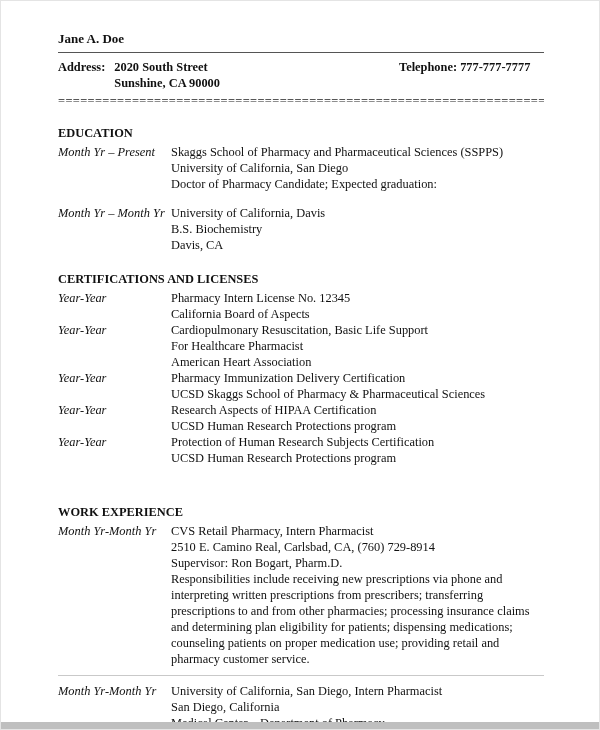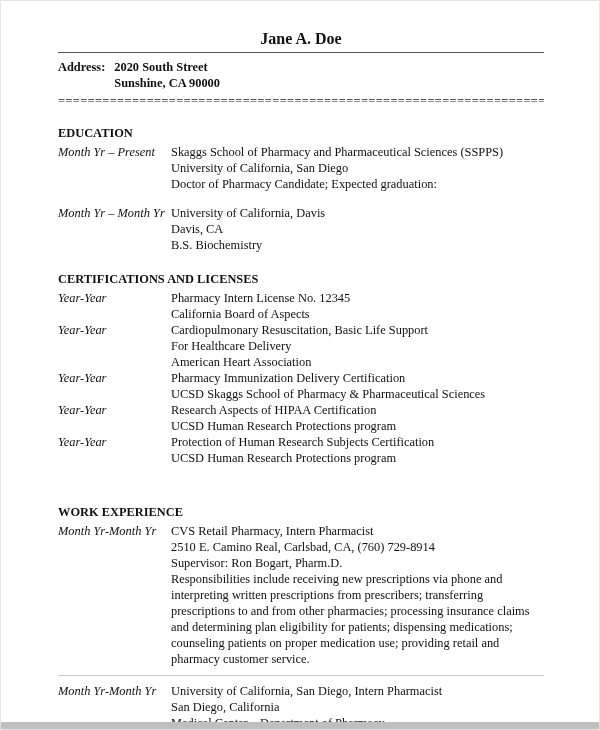--- a/index.html
+++ b/index.html
@@ -8,21 +8,21 @@
     width: 600px; height: 730px;
     background: #ffffff;
     border: 1px solid #e4e4e4;
     position: relative;
     overflow: hidden;
     font-family: "Liberation Serif", serif;
     font-size: 12.4px;
     color: #111111;
   }
   .content { padding: 30px 55px 0 57px; }
-  .name { text-align: center; font-weight: bold; font-size: 16px; line-height: 16px; }
+  .name { font-weight: bold; font-size: 13px; line-height: 16px; }
   .header-rule { border: none; border-top: 1px solid #555555; margin: 5px 0 0 0; }
   .addr-row { display: flex; margin-top: 6px; line-height: 16px; font-weight: bold; }
   .addr-left { display: flex; width: 341px; flex: 0 0 341px; }
   .addr-label { margin-right: 9px; white-space: nowrap; }
   .addr-lines { }
   .addr-right { }
   .equals { margin-top: 2px; line-height: 16px; white-space: nowrap; overflow: hidden; letter-spacing: 0.4px; color: #1a1a1a; }
   .sec-education { margin-top: 16px; }
   .sec-certifications { margin-top: 18px; }
   .sec-work { margin-top: 38px; }
@@ -47,20 +47,21 @@
 
     <div class="addr-row">
       <div class="addr-left">
         <span class="addr-label">Address:</span>
         <div class="addr-lines">
           <div>2020 South Street</div>
           <div>Sunshine, CA 90000</div>
         </div>
       </div>
       <div class="addr-right">
+        <div>Telephone: 777-777-7777</div>
       </div>
     </div>
 
     <div class="equals">==========================================================================================</div>
 
     <div class="section sec-education">
       <div class="section-heading">EDUCATION</div>
 
       <div class="entry">
         <div class="entry-date">Month Yr – Present</div>
@@ -68,42 +69,42 @@
           <div class="entry-title">Skaggs School of Pharmacy and Pharmaceutical Sciences (SSPPS)</div>
           <div class="line">University of California, San Diego</div>
           <div class="line">Doctor of Pharmacy Candidate; Expected graduation:</div>
         </div>
       </div>
 
       <div class="entry">
         <div class="entry-date">Month Yr – Month Yr</div>
         <div class="entry-body">
           <div class="entry-title">University of California, Davis</div>
+          <div class="line">B.S. Biochemistry</div>
           <div class="line">Davis, CA</div>
-          <div class="line">B.S. Biochemistry</div>
         </div>
       </div>
     </div>
 
     <div class="section sec-certifications">
       <div class="section-heading">CERTIFICATIONS AND LICENSES</div>
 
       <div class="entry">
         <div class="entry-date">Year-Year</div>
         <div class="entry-body">
           <div class="entry-title">Pharmacy Intern License No. 12345</div>
           <div class="line">California Board of Aspects</div>
         </div>
       </div>
 
       <div class="entry">
         <div class="entry-date">Year-Year</div>
         <div class="entry-body">
           <div class="entry-title">Cardiopulmonary Resuscitation, Basic Life Support</div>
-          <div class="line">For Healthcare Delivery</div>
+          <div class="line">For Healthcare Pharmacist</div>
           <div class="line">American Heart Association</div>
         </div>
       </div>
 
       <div class="entry">
         <div class="entry-date">Year-Year</div>
         <div class="entry-body">
           <div class="entry-title">Pharmacy Immunization Delivery Certification</div>
           <div class="line">UCSD Skaggs School of Pharmacy &amp; Pharmaceutical Sciences</div>
         </div>

